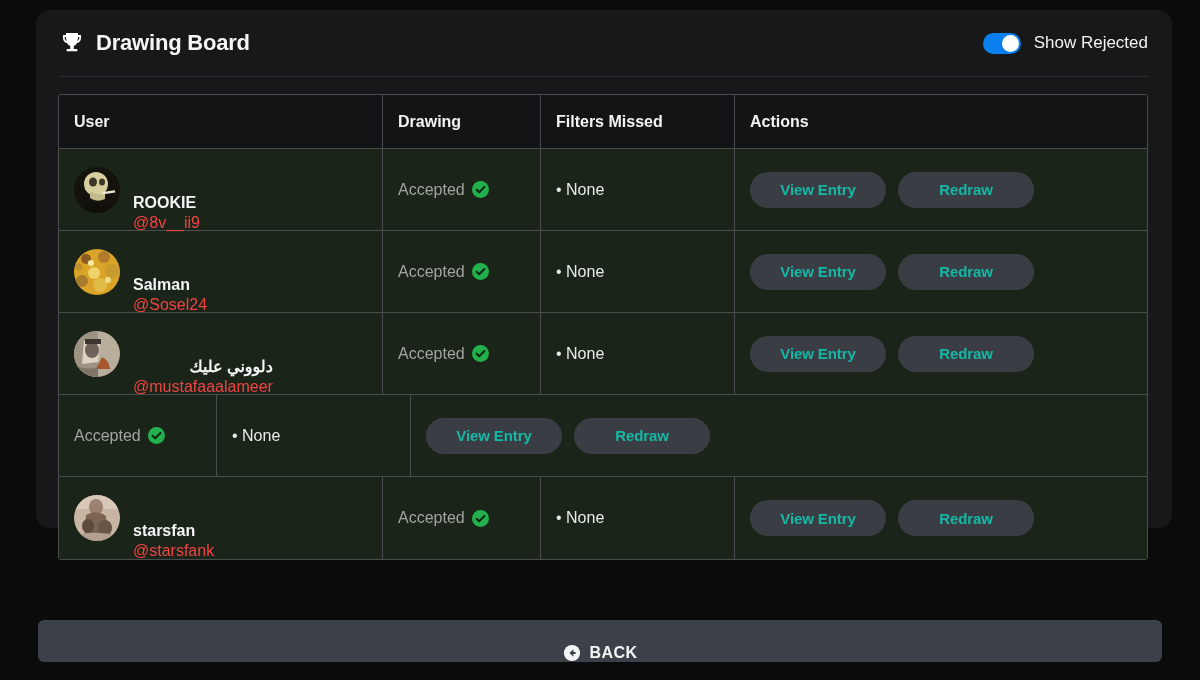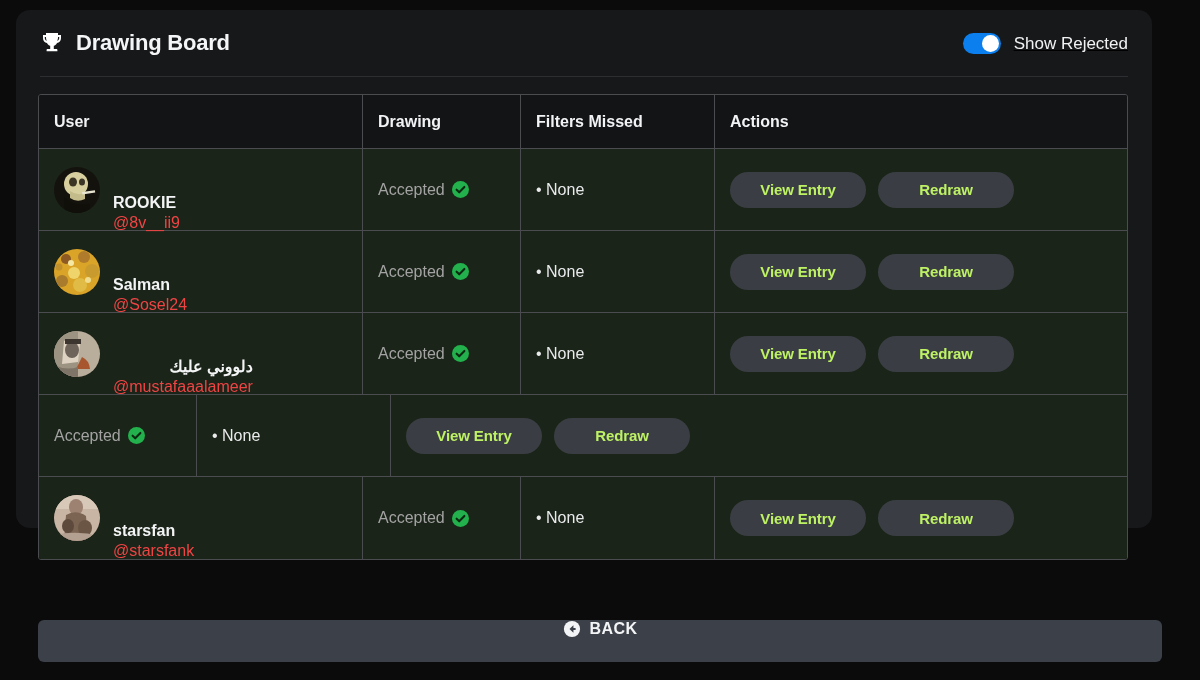--- a/index.html
+++ b/index.html
@@ -9,21 +9,21 @@
     height: 680px;
     background: #0b0b0c;
     font-family: "Liberation Sans", sans-serif;
     overflow: hidden;
     position: relative;
   }
 
   
   .card {
     position: absolute;
-    left: 16px;
+    left: 36px;
     top: 10px;
     width: 1136px;
     height: 518px;
     background: #17181a;
     border-radius: 14px;
     padding: 0 22px;
   }
 
   .card-header {
     height: 66px;
@@ -47,23 +47,22 @@
 
   .board-title {
     font-size: 22px;
     font-weight: bold;
     color: #f4f5f6;
     letter-spacing: -0.2px;
   }
 
   .toggle-wrap {
     display: flex;
-    align-items: flex-end;
+    align-items: flex-start;
     gap: 13px;
-    text-decoration: underline;
   }
 
   .toggle {
     width: 38px;
     height: 21px;
     border-radius: 11px;
     background: #0b7fee;
     position: relative;
     flex: none;
   }
@@ -176,21 +175,21 @@
   .filters-text {
     font-size: 16px;
     color: #e9eaec;
     text-align: right;
   }
 
   
   .actions-cell { gap: 12px; padding-left: 56px; }
   .pill-btn {
     background: #3a3e44;
-    color: #bef264;
+    color: #14b8a6;
     font-size: 15px;
     font-weight: bold;
     border: none;
     border-radius: 18px;
     height: 36px;
     min-width: 136px;
     padding: 0 18px;
     font-family: "Liberation Sans", sans-serif;
     cursor: pointer;
     letter-spacing: -0.1px;
@@ -199,21 +198,21 @@
   
   .back-bar {
     position: absolute;
     left: 38px;
     top: 620px;
     width: 1124px;
     height: 42px;
     background: #3c4049;
     border-radius: 6px;
     display: flex;
-    align-items: flex-start;
+    align-items: flex-end;
     justify-content: center;
     gap: 9px;
     cursor: pointer;
   }
   .back-icon { width: 18px; height: 18px; display: block; }
   .back-label {
     font-size: 16px;
     font-weight: bold;
     color: #f3f4f5;
     letter-spacing: 0.4px;

